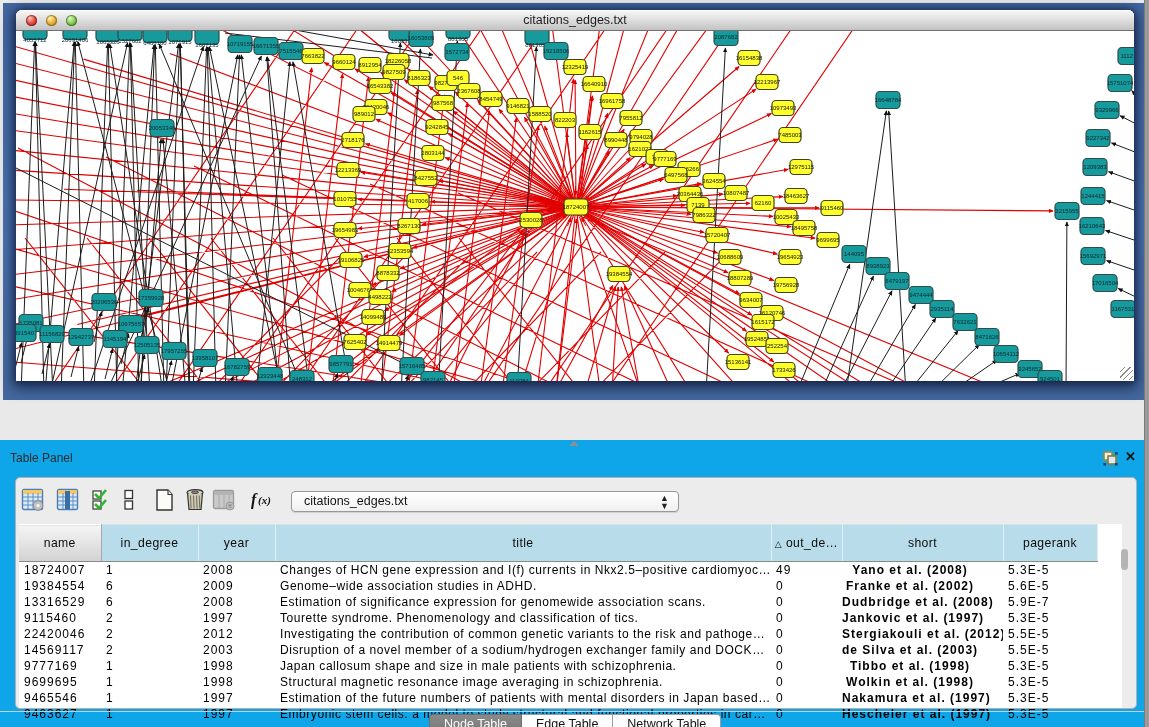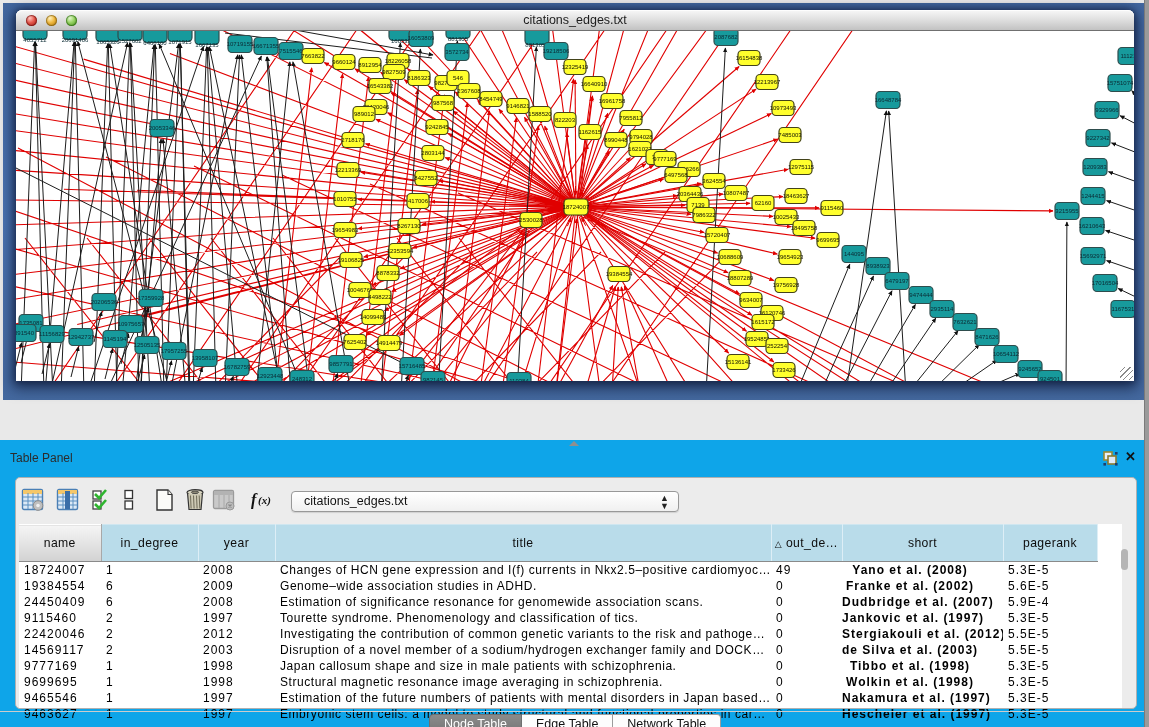--- a/index.html
+++ b/index.html
@@ -921,27 +921,27 @@
             <tr>
               <td>19384554</td>
               <td>6</td>
               <td>2009</td>
               <td class="ell">Genome–wide association studies in ADHD.</td>
               <td>0</td>
               <td class="ctr">Franke et al. (2002)</td>
               <td>5.6E-5</td>
             </tr>
             <tr>
-              <td>24450409</td>
+              <td>13316529</td>
               <td>6</td>
               <td>2008</td>
-              <td class="ell">Estimation of significance resonance for genomewide association scans.</td>
+              <td class="ell">Estimation of significance expression for genomewide association scans.</td>
               <td>0</td>
-              <td class="ctr">Dudbridge et al. (2007)</td>
-              <td>5.9E-4</td>
+              <td class="ctr">Dudbridge et al. (2008)</td>
+              <td>5.9E-7</td>
             </tr>
             <tr>
               <td>9115460</td>
               <td>2</td>
               <td>1997</td>
               <td class="ell">Tourette syndrome. Phenomenology and classification of tics.</td>
               <td>0</td>
               <td class="ctr">Jankovic et al. (1997)</td>
               <td>5.3E-5</td>
             </tr>

